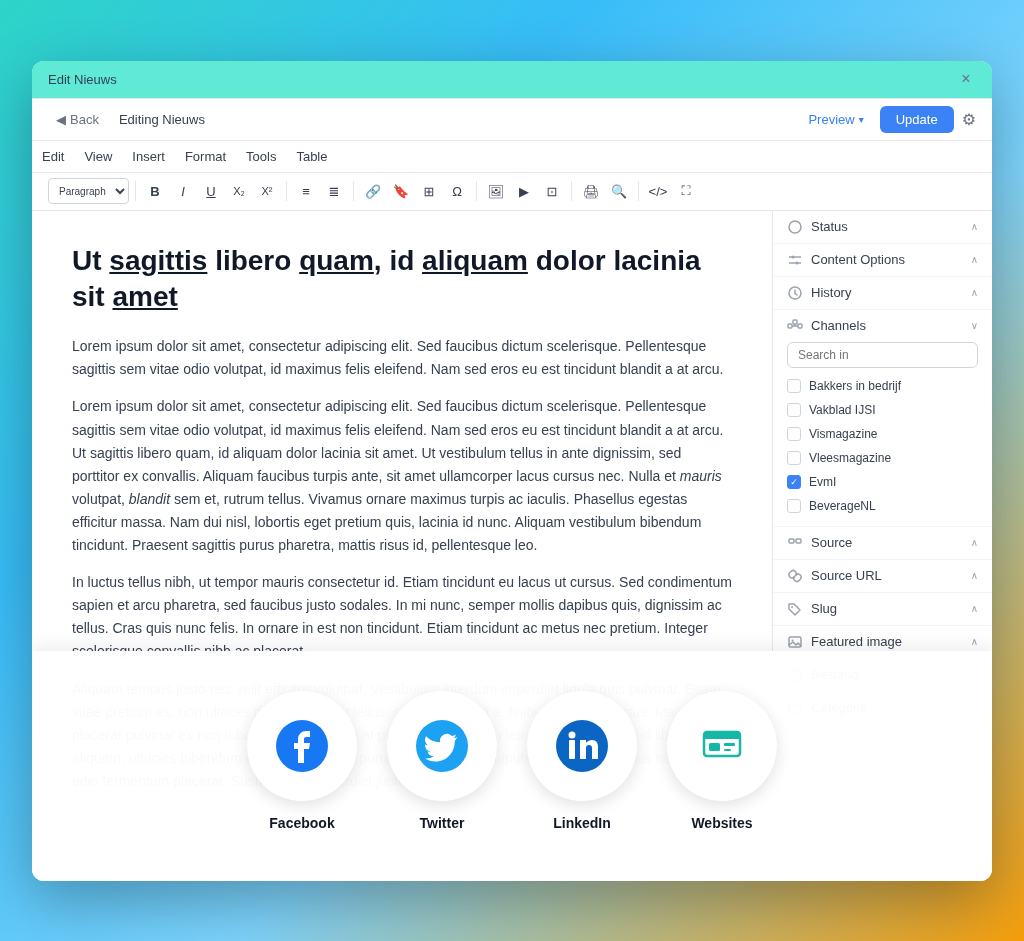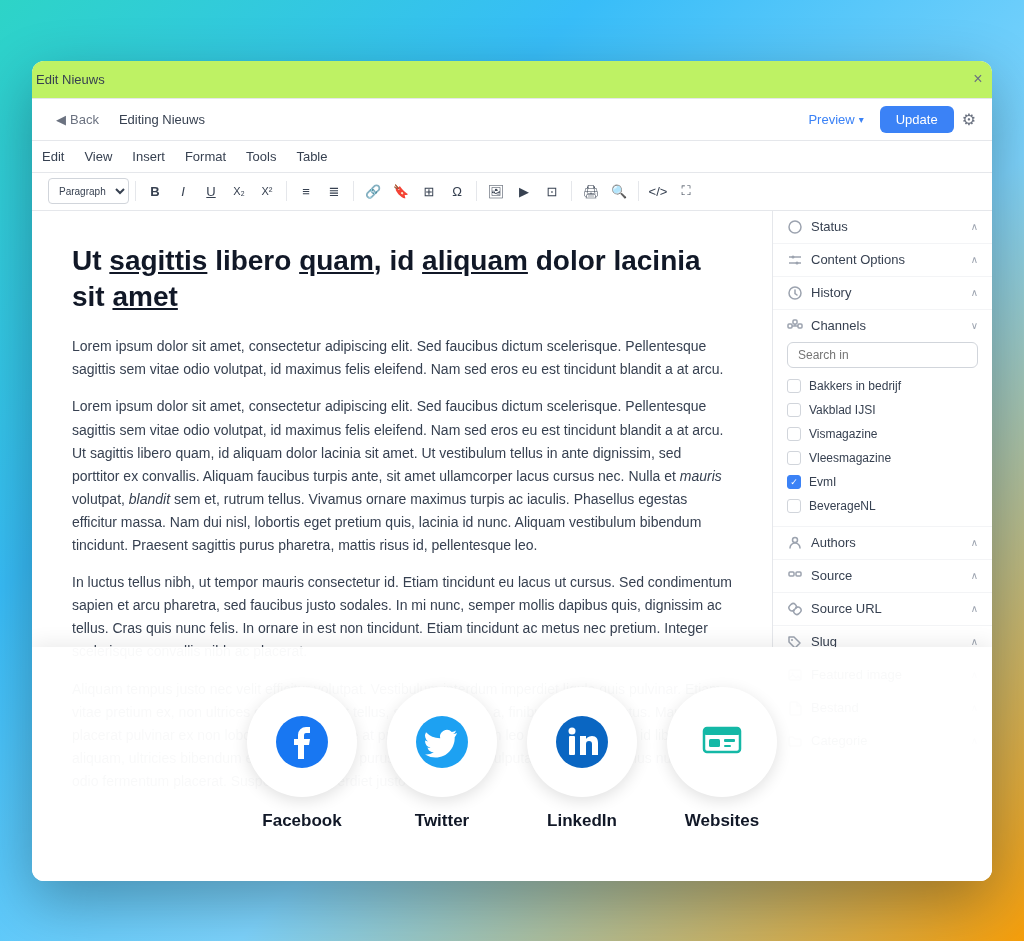--- a/index.html
+++ b/index.html
@@ -22,23 +22,23 @@
       border-radius: 12px;
       box-shadow: 0 20px 60px rgba(0,0,0,0.3);
       display: flex;
       flex-direction: column;
       overflow: hidden;
       position: relative;
     }
 
     
     .title-bar {
-      background: #bef264;
+      background: #5eead4;
       border-bottom: 1px solid #e5e7eb;
-      padding: 0 4px;
+      padding: 0 16px;
       height: 38px;
       display: flex;
       align-items: center;
       justify-content: space-between;
       flex-shrink: 0;
     }
     .title-bar-title {
       font-size: 13px;
       font-weight: 500;
       color: #374151;
@@ -333,21 +333,21 @@
       width: 110px;
       height: 110px;
       border-radius: 50%;
       background: #fff;
       box-shadow: 0 4px 16px rgba(0,0,0,0.12);
       display: flex;
       align-items: center;
       justify-content: center;
     }
     .social-label {
-      font-size: 17px;
+      font-size: 14px;
       font-weight: 600;
       color: #111827;
     }
 
     
     .fb-icon {
       width: 52px;
       height: 52px;
     }
     
@@ -531,32 +531,20 @@
               <span>EvmI</span>
             </div>
             <div class="channel-item">
               <div class="channel-checkbox"></div>
               <span>BeverageNL</span>
             </div>
           </div>
         </div>
       </div>
 
-      <div class="sidebar-section">
-        <div class="sidebar-section-header">
-          <div class="sidebar-header-left">
-            <svg class="sidebar-icon" viewBox="0 0 16 16" fill="none">
-                <circle cx="8" cy="5" r="2.5" stroke="#9ca3af" stroke-width="1.5"></circle>
-                <path d="M3 13c0-2.76 2.24-5 5-5s5 2.24 5 5" stroke="#9ca3af" stroke-width="1.5" stroke-linecap="round"></path>
-              </svg>
-            <span>Authors</span>
-          </div>
-          <span class="chevron down"></span>
-        </div>
-      </div>
 
       <div class="sidebar-section">
         <div class="sidebar-section-header">
           <div class="sidebar-header-left">
             <svg class="sidebar-icon" viewBox="0 0 16 16" fill="none">
                 <rect x="2" y="4" width="5" height="4" rx="1" stroke="#9ca3af" stroke-width="1.5"></rect>
                 <rect x="9" y="4" width="5" height="4" rx="1" stroke="#9ca3af" stroke-width="1.5"></rect>
               </svg>
             <span>Source</span>
           </div>

